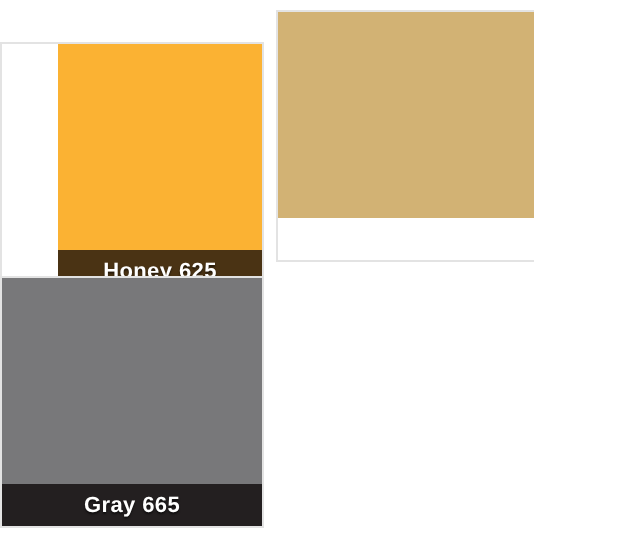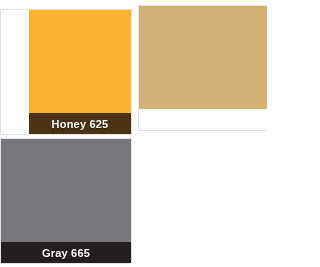--- a/index.html
+++ b/index.html
@@ -48,21 +48,21 @@
     font-weight: bold;
     letter-spacing: 0.2px;
     text-shadow: 0 1px 1px rgba(0,0,0,0.55);
     white-space: nowrap;
     box-sizing: border-box;
   }
 
   
   .card-honey {
     left: 0px;
-    top: 9px;
+    top: 21px;
     width: 132px;
     height: 126px;
     padding-left: 28px;
   }
   .card-tan {
     left: 138px;
     top: 5px;
     width: 132px;
     height: 126px;
   }

